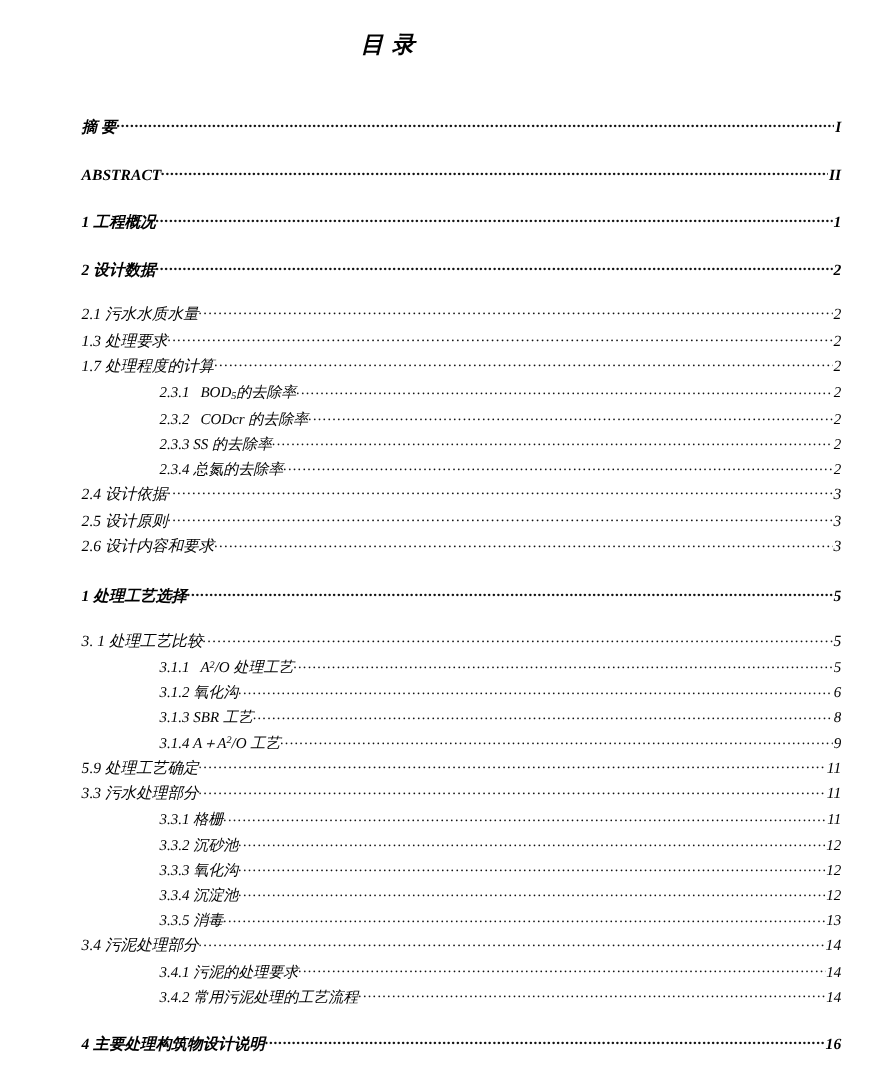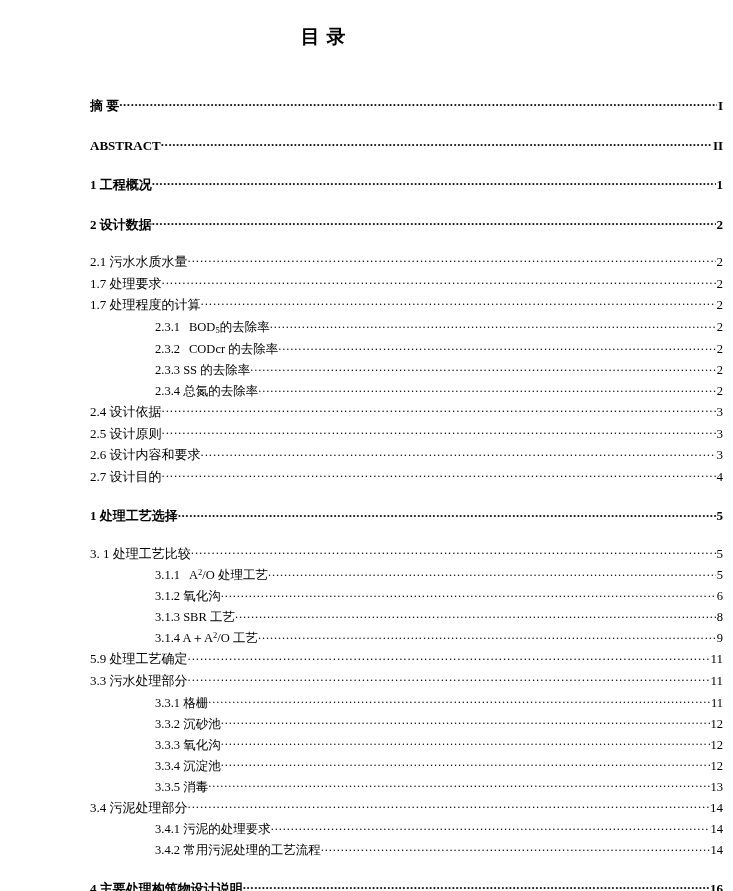--- a/index.html
+++ b/index.html
@@ -16,20 +16,21 @@
     color: #000000;
     -webkit-font-smoothing: none;
   }
 
   .page {
     position: relative;
     width: 639px;
     height: 891px;
     background: #ffffff;
     box-sizing: border-box;
+    font-style: italic;
   }
 
   .toc-title {
     text-align: center;
     font-size: 19px;
     font-weight: bold;
     letter-spacing: 1px;
     color: #000000;
     margin: 0;
     padding-top: 24px;
@@ -42,21 +43,20 @@
     padding-left: 68px;
     padding-right: 32px;
   }
 
   .toc-row {
     display: flex;
     align-items: baseline;
     width: 633px;
     white-space: nowrap;
     line-height: 1.12;
-    margin-left: 22px;
   }
 
   .toc-label {
     flex: 0 0 auto;
     font-size: 13px;
     color: #000000;
   }
 
   .toc-leader {
     flex: 1 1 auto;
@@ -149,21 +149,21 @@
       <div class="lvl2">
         <div class="toc-row">
           <span class="toc-label">2.1 污水水质水量</span>
           <span class="toc-leader"></span>
           <span class="toc-page">2</span>
         </div>
       </div>
       <div style="height: 2px;"></div>
       <div class="lvl2">
         <div class="toc-row">
-          <span class="toc-label">1.7 处理要求</span>
+          <span class="toc-label">1.3 处理要求</span>
           <span class="toc-leader"></span>
           <span class="toc-page">2</span>
         </div>
       </div>
       <div style="height: 2px;"></div>
       <div class="lvl2">
         <div class="toc-row">
           <span class="toc-label">1.7 处理程度的计算</span>
           <span class="toc-leader"></span>
           <span class="toc-page">2</span>
@@ -219,27 +219,20 @@
       </div>
       <div style="height: 2px;"></div>
       <div class="lvl2">
         <div class="toc-row">
           <span class="toc-label">2.6 设计内容和要求</span>
           <span class="toc-leader"></span>
           <span class="toc-page">3</span>
         </div>
       </div>
       <div style="height: 2px;"></div>
-      <div class="lvl2">
-        <div class="toc-row">
-          <span class="toc-label">2.7 设计目的</span>
-          <span class="toc-leader"></span>
-          <span class="toc-page">4</span>
-        </div>
-      </div>
       <div style="height: 20px;"></div>
       <div class="lvl1">
         <div class="toc-row">
           <span class="toc-label">1 处理工艺选择</span>
           <span class="toc-leader"></span>
           <span class="toc-page">5</span>
         </div>
       </div>
       <div style="height: 18px;"></div>
       <div class="lvl2">

